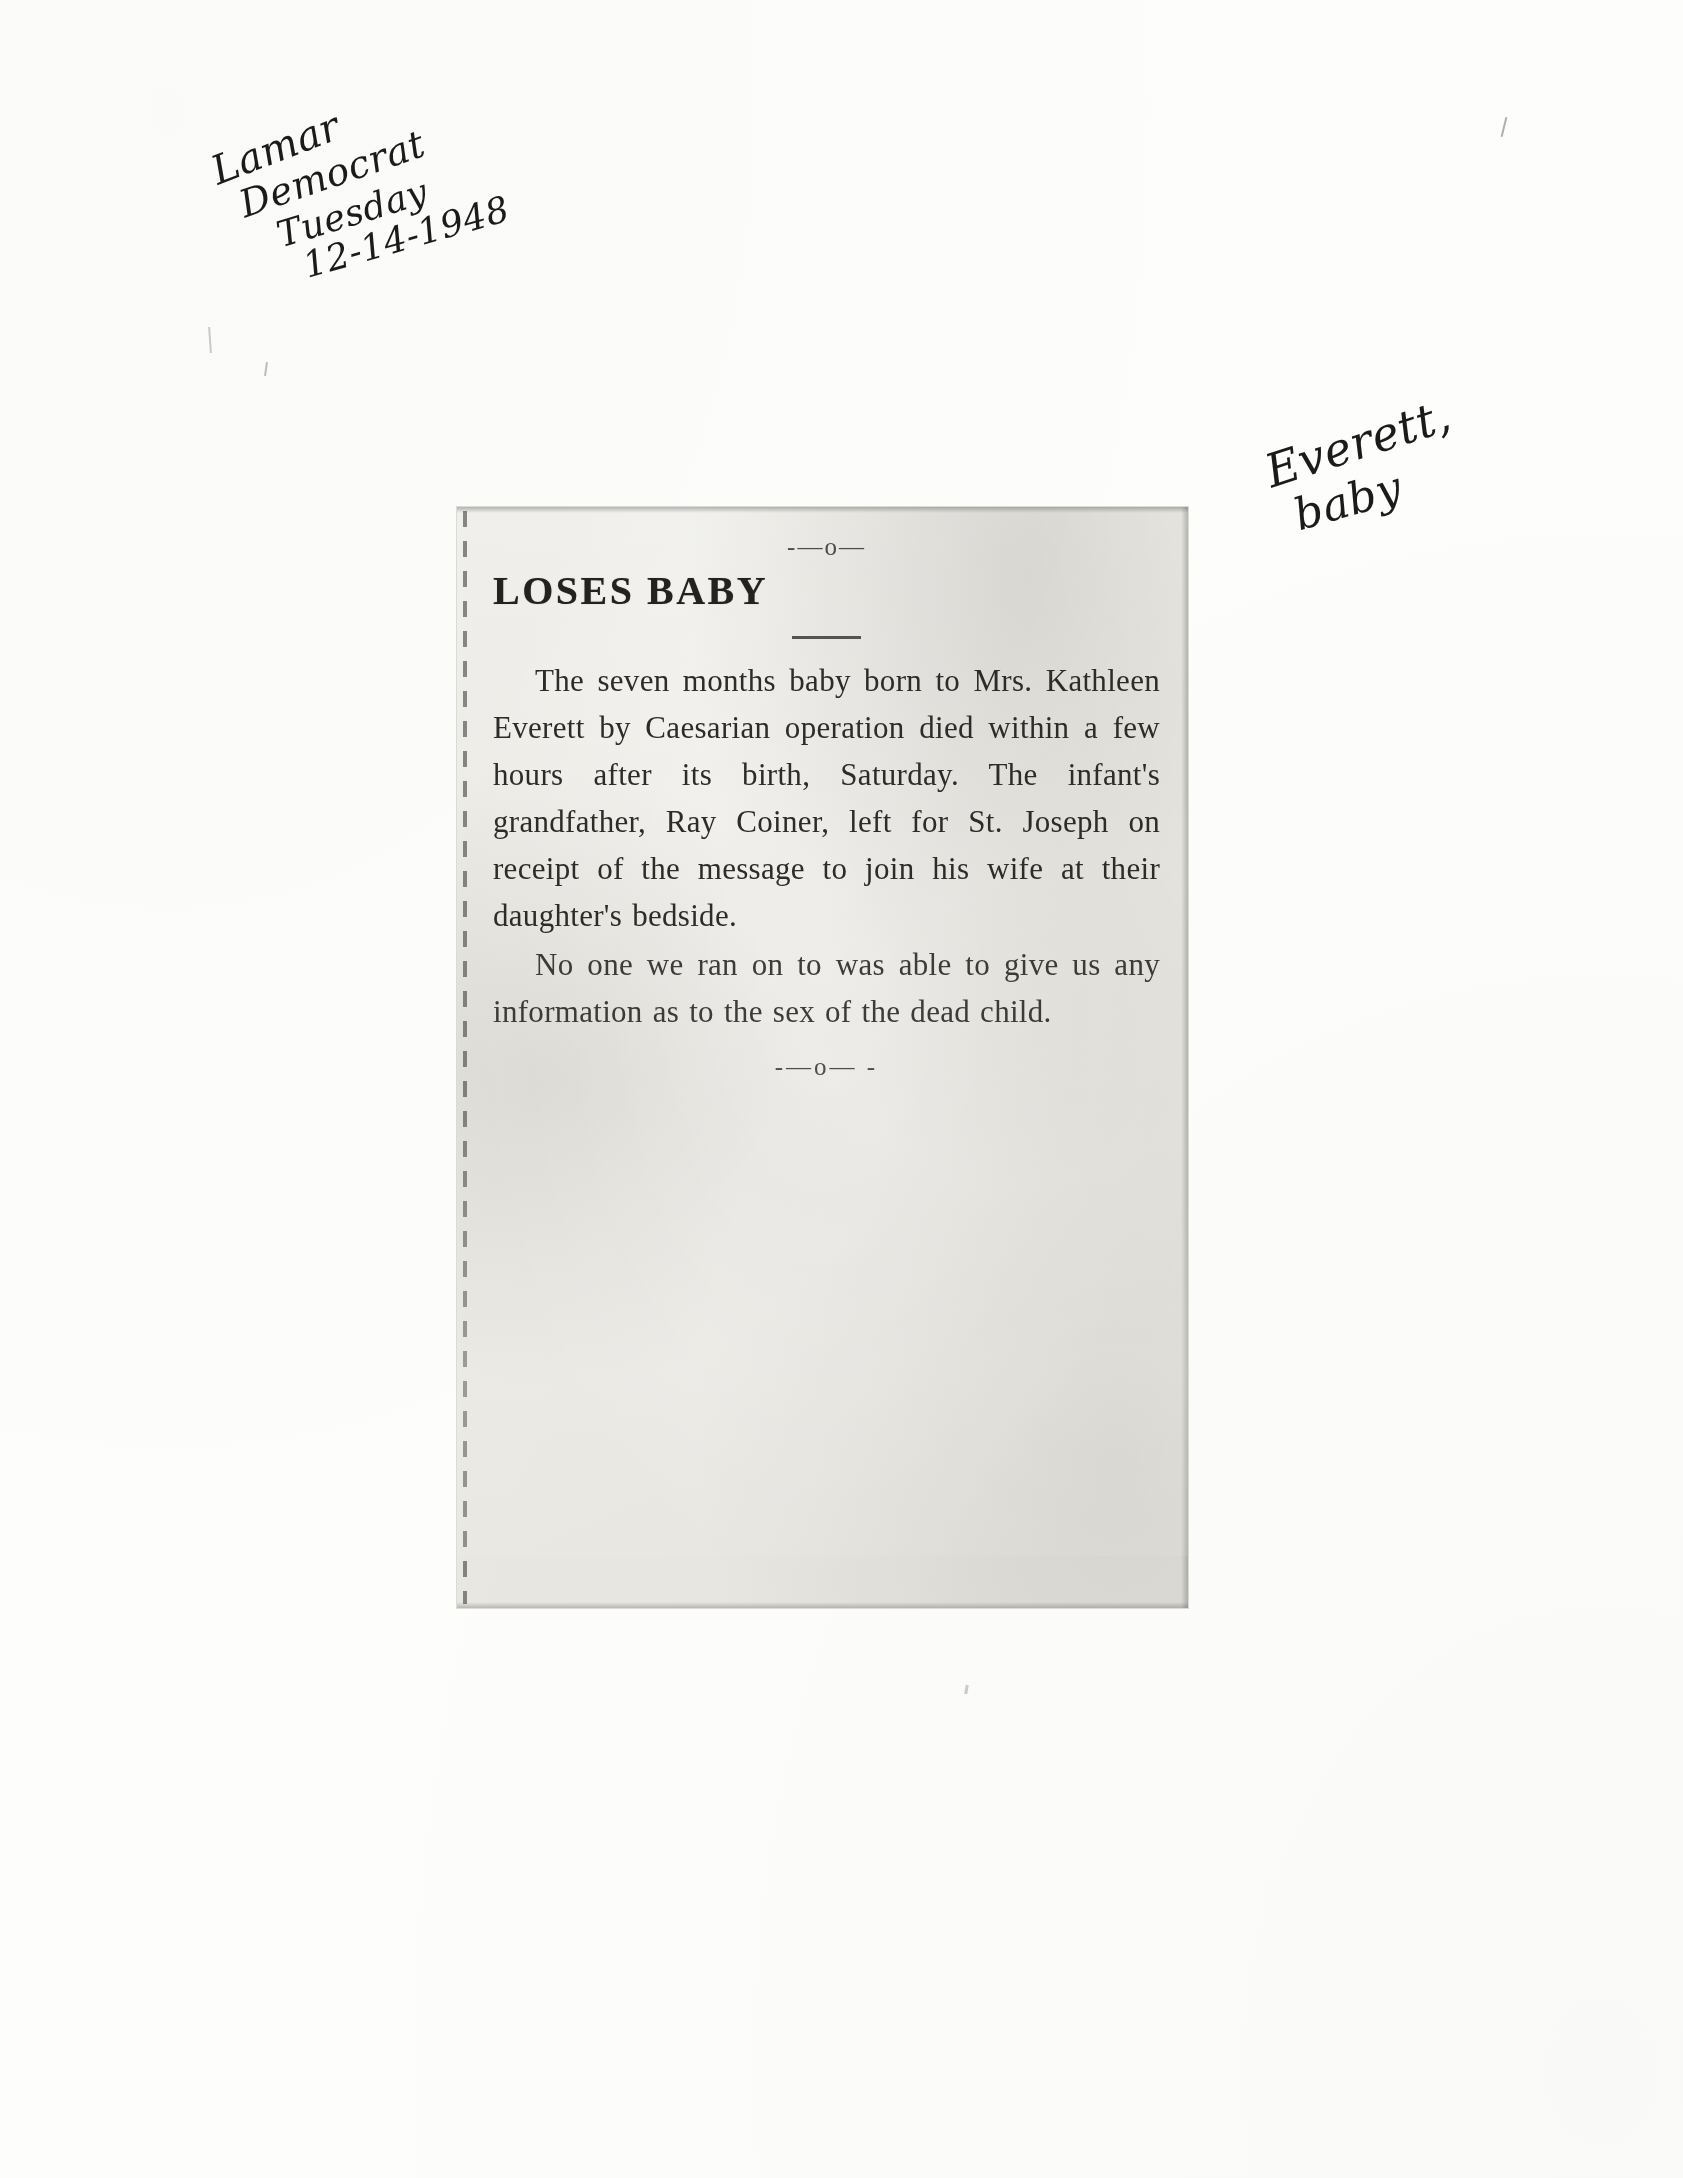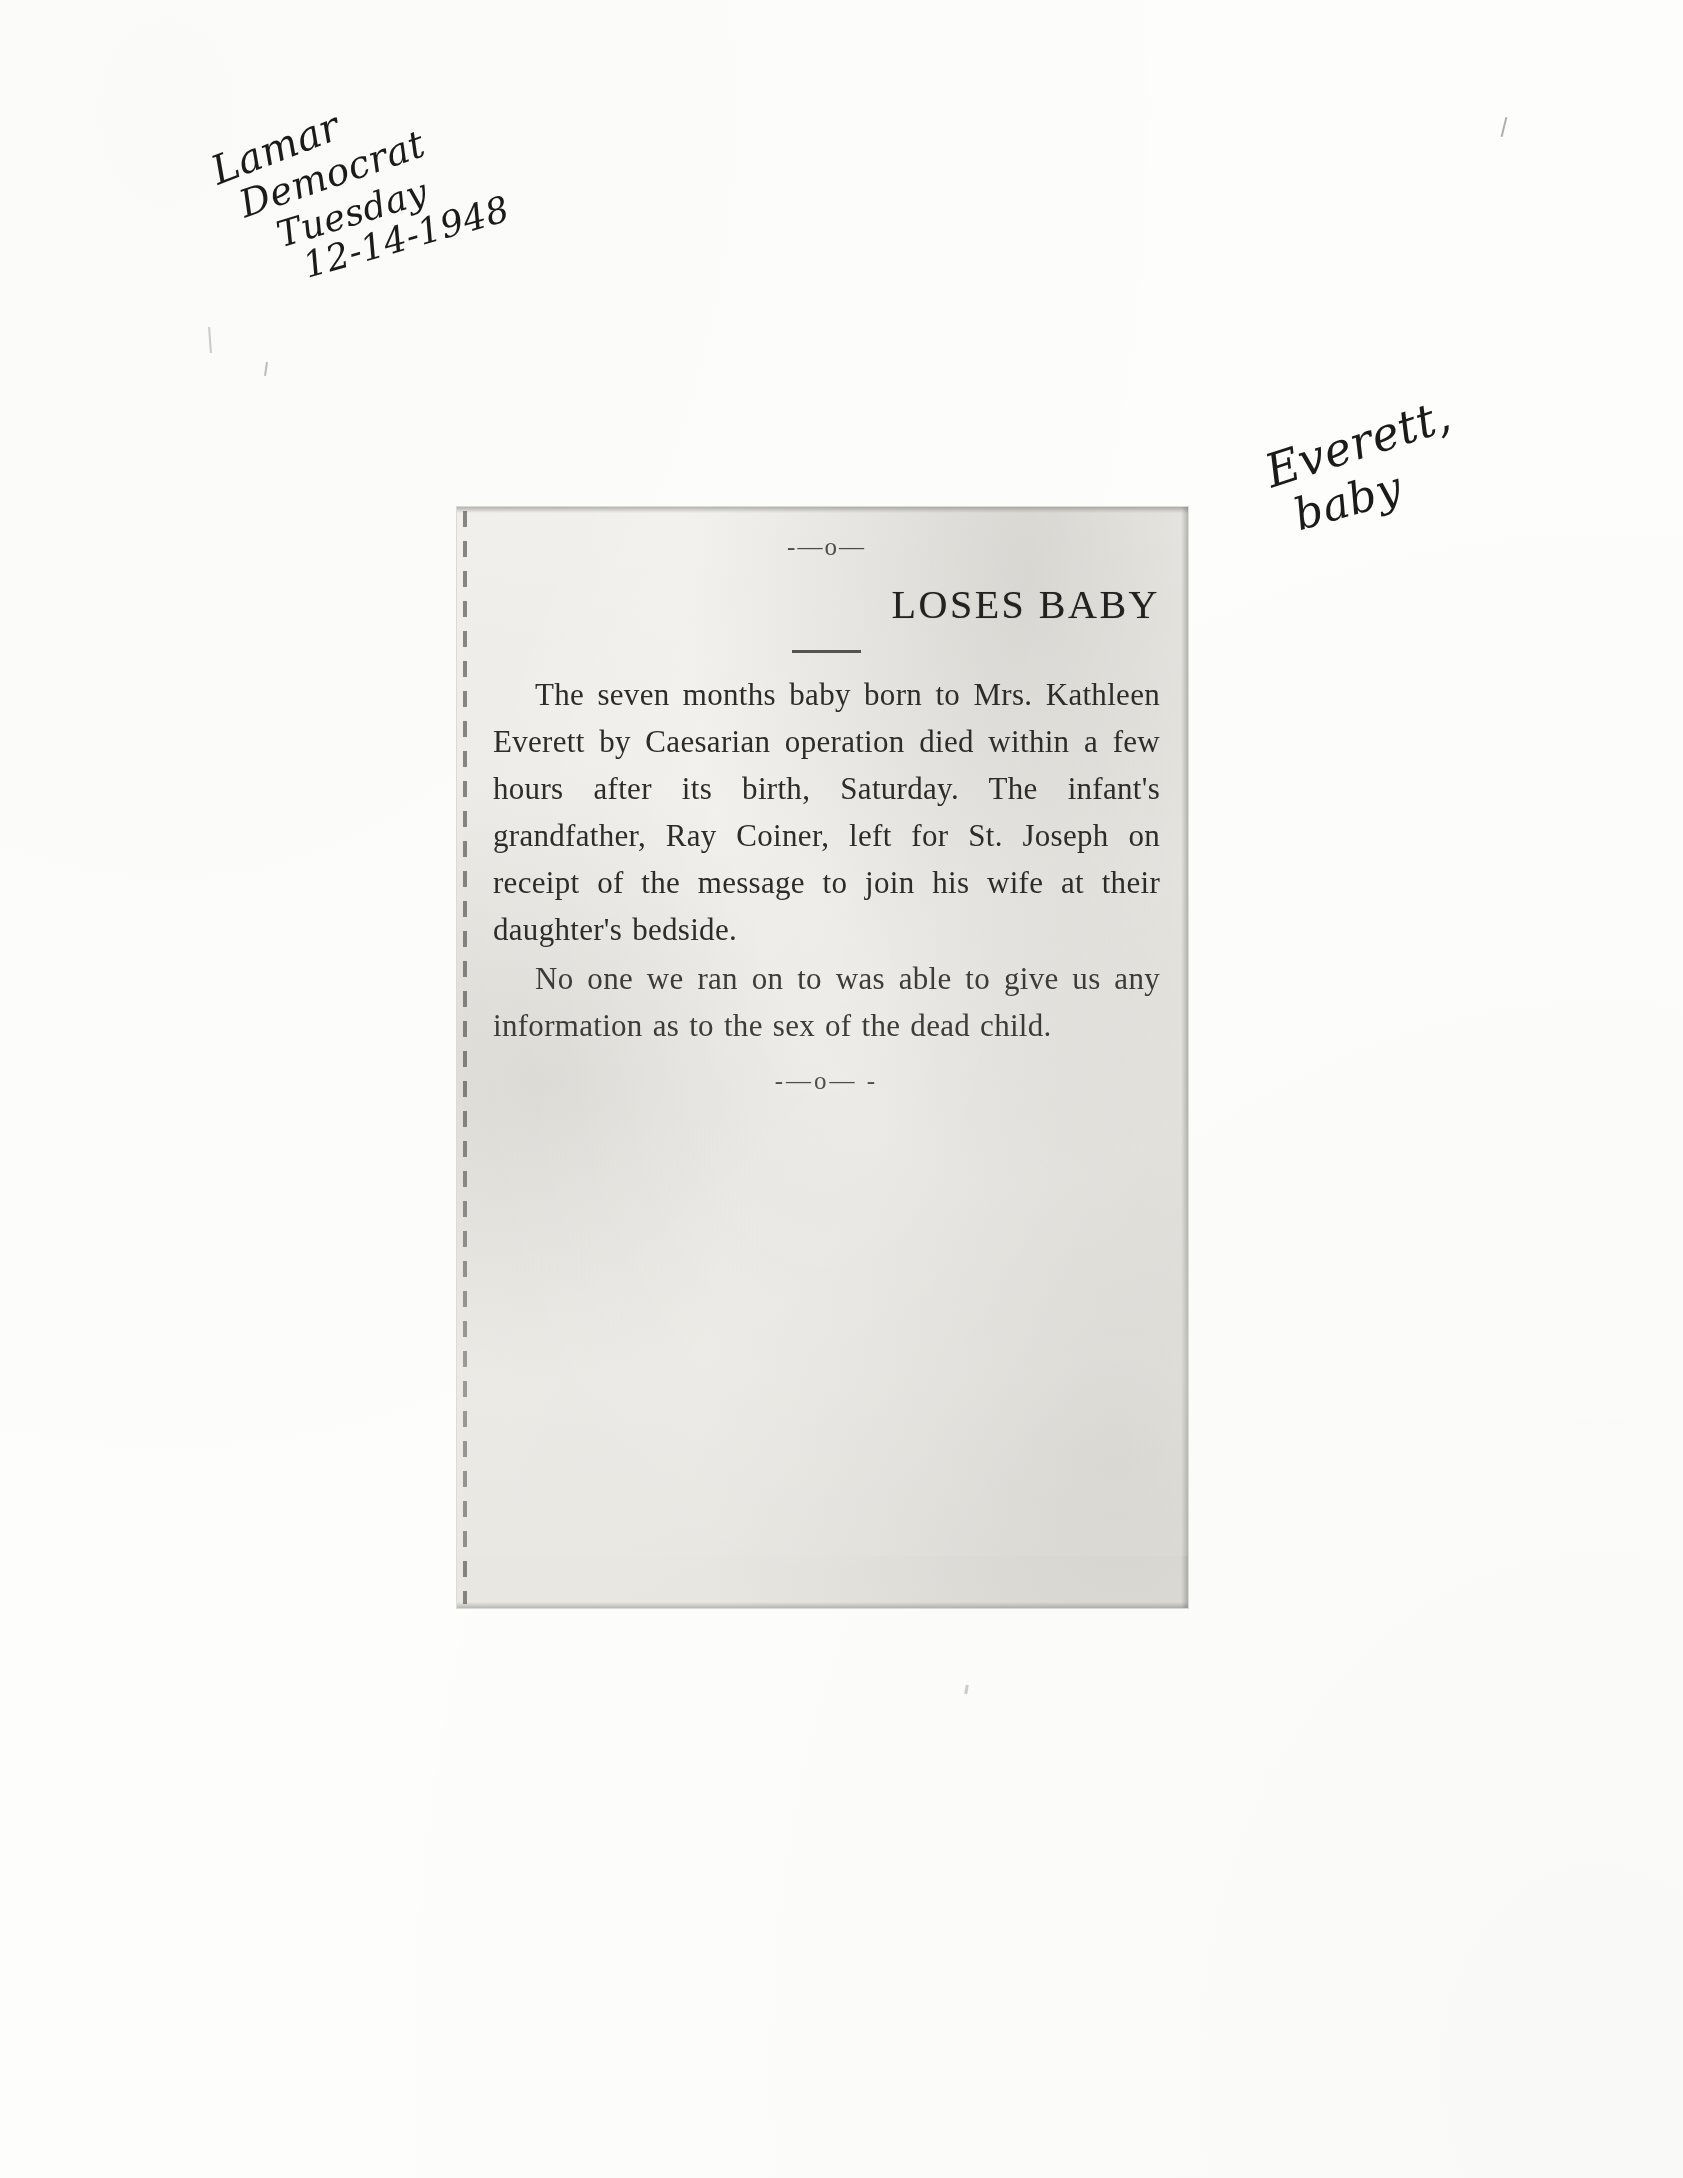--- a/index.html
+++ b/index.html
@@ -170,27 +170,27 @@
     letter-spacing: 2px;
     margin: 8px 0 4px 0;
     opacity: .82;
   }
   .rule-o.bottom {
     margin-top: 18px;
     letter-spacing: 3px;
   }
 
   .headline {
-    text-align: right;
-    font-family: "Liberation Serif", serif;
-    font-weight: normal;
+    text-align: left;
+    font-family: "Liberation Serif", serif;
+    font-weight: bold;
     font-size: 40px;
     letter-spacing: 2.5px;
     color: #232220;
-    margin: 20px 0 0 0;
+    margin: 6px 0 0 0;
     text-shadow: 0 0 1px rgba(40,40,38,0.35);
   }
 
   .short-rule {
     width: 69px;
     height: 3px;
     background: #3a3937;
     margin: 22px auto 18px auto;
     opacity: .85;
   }

